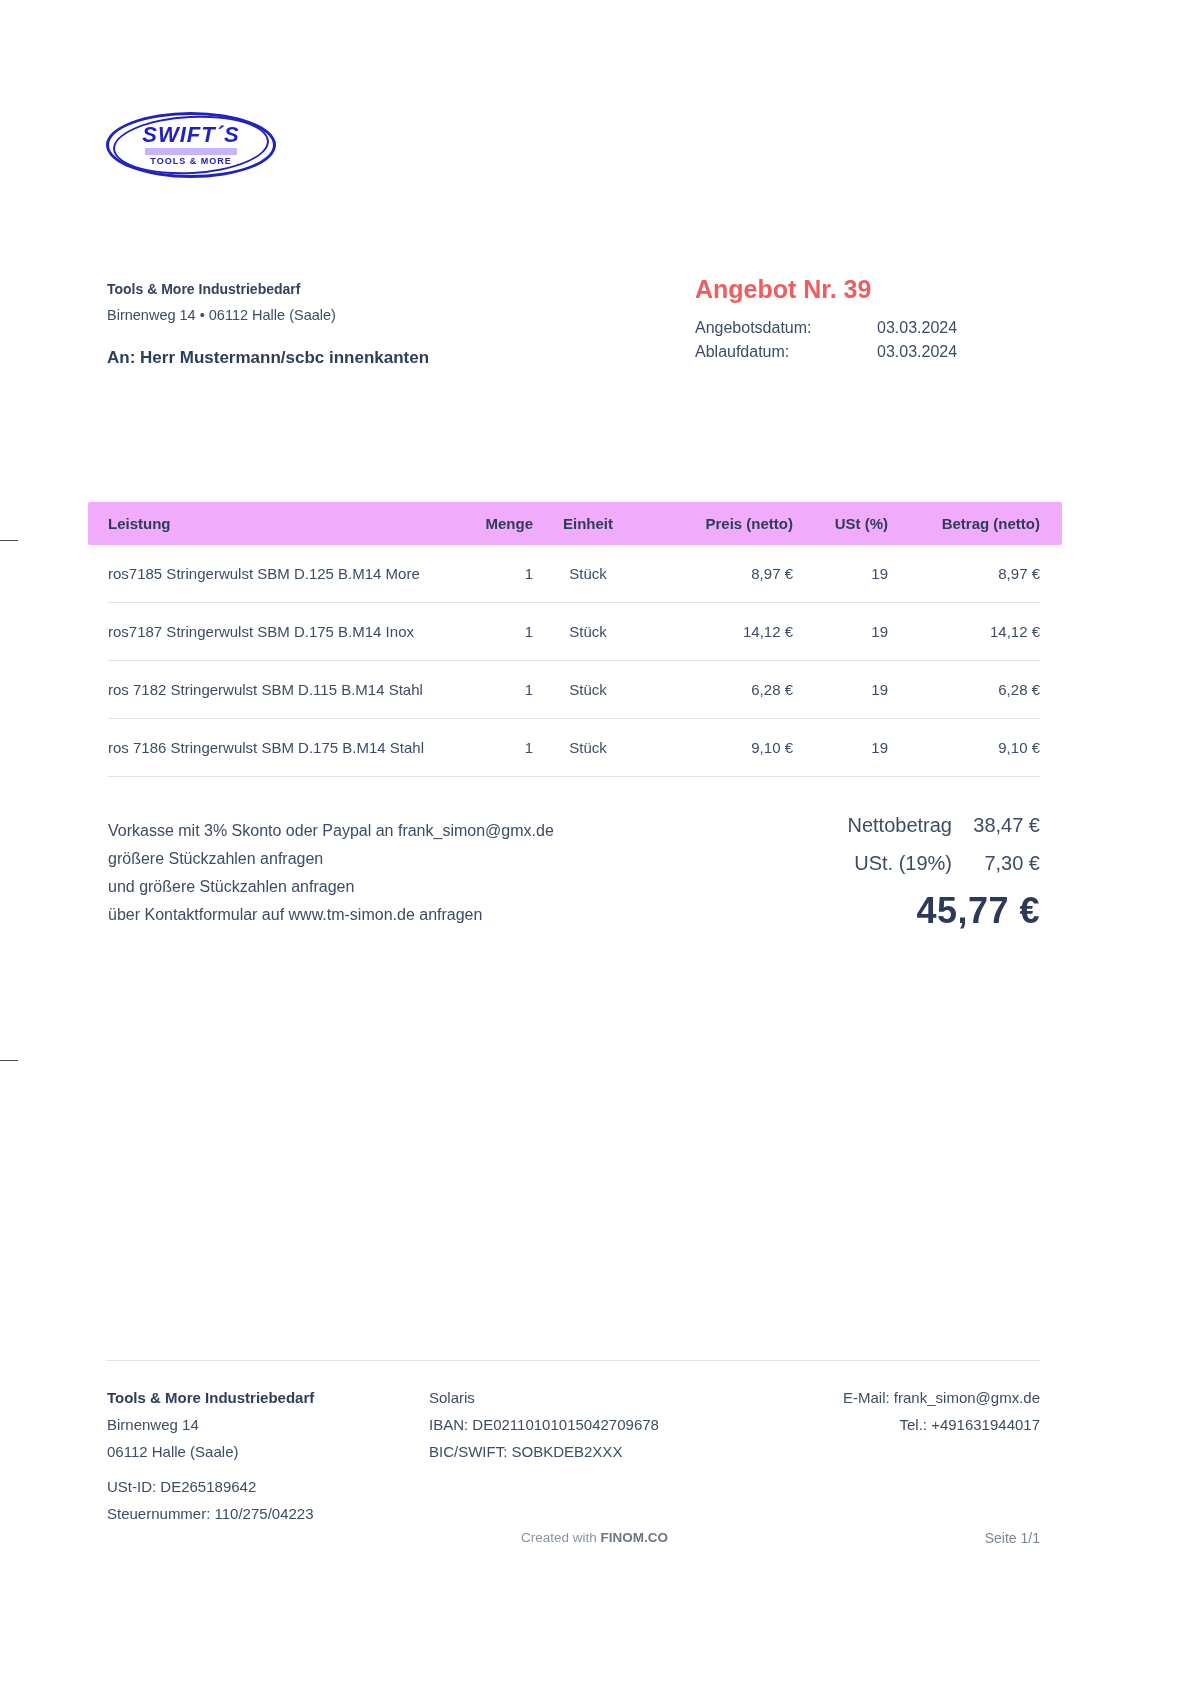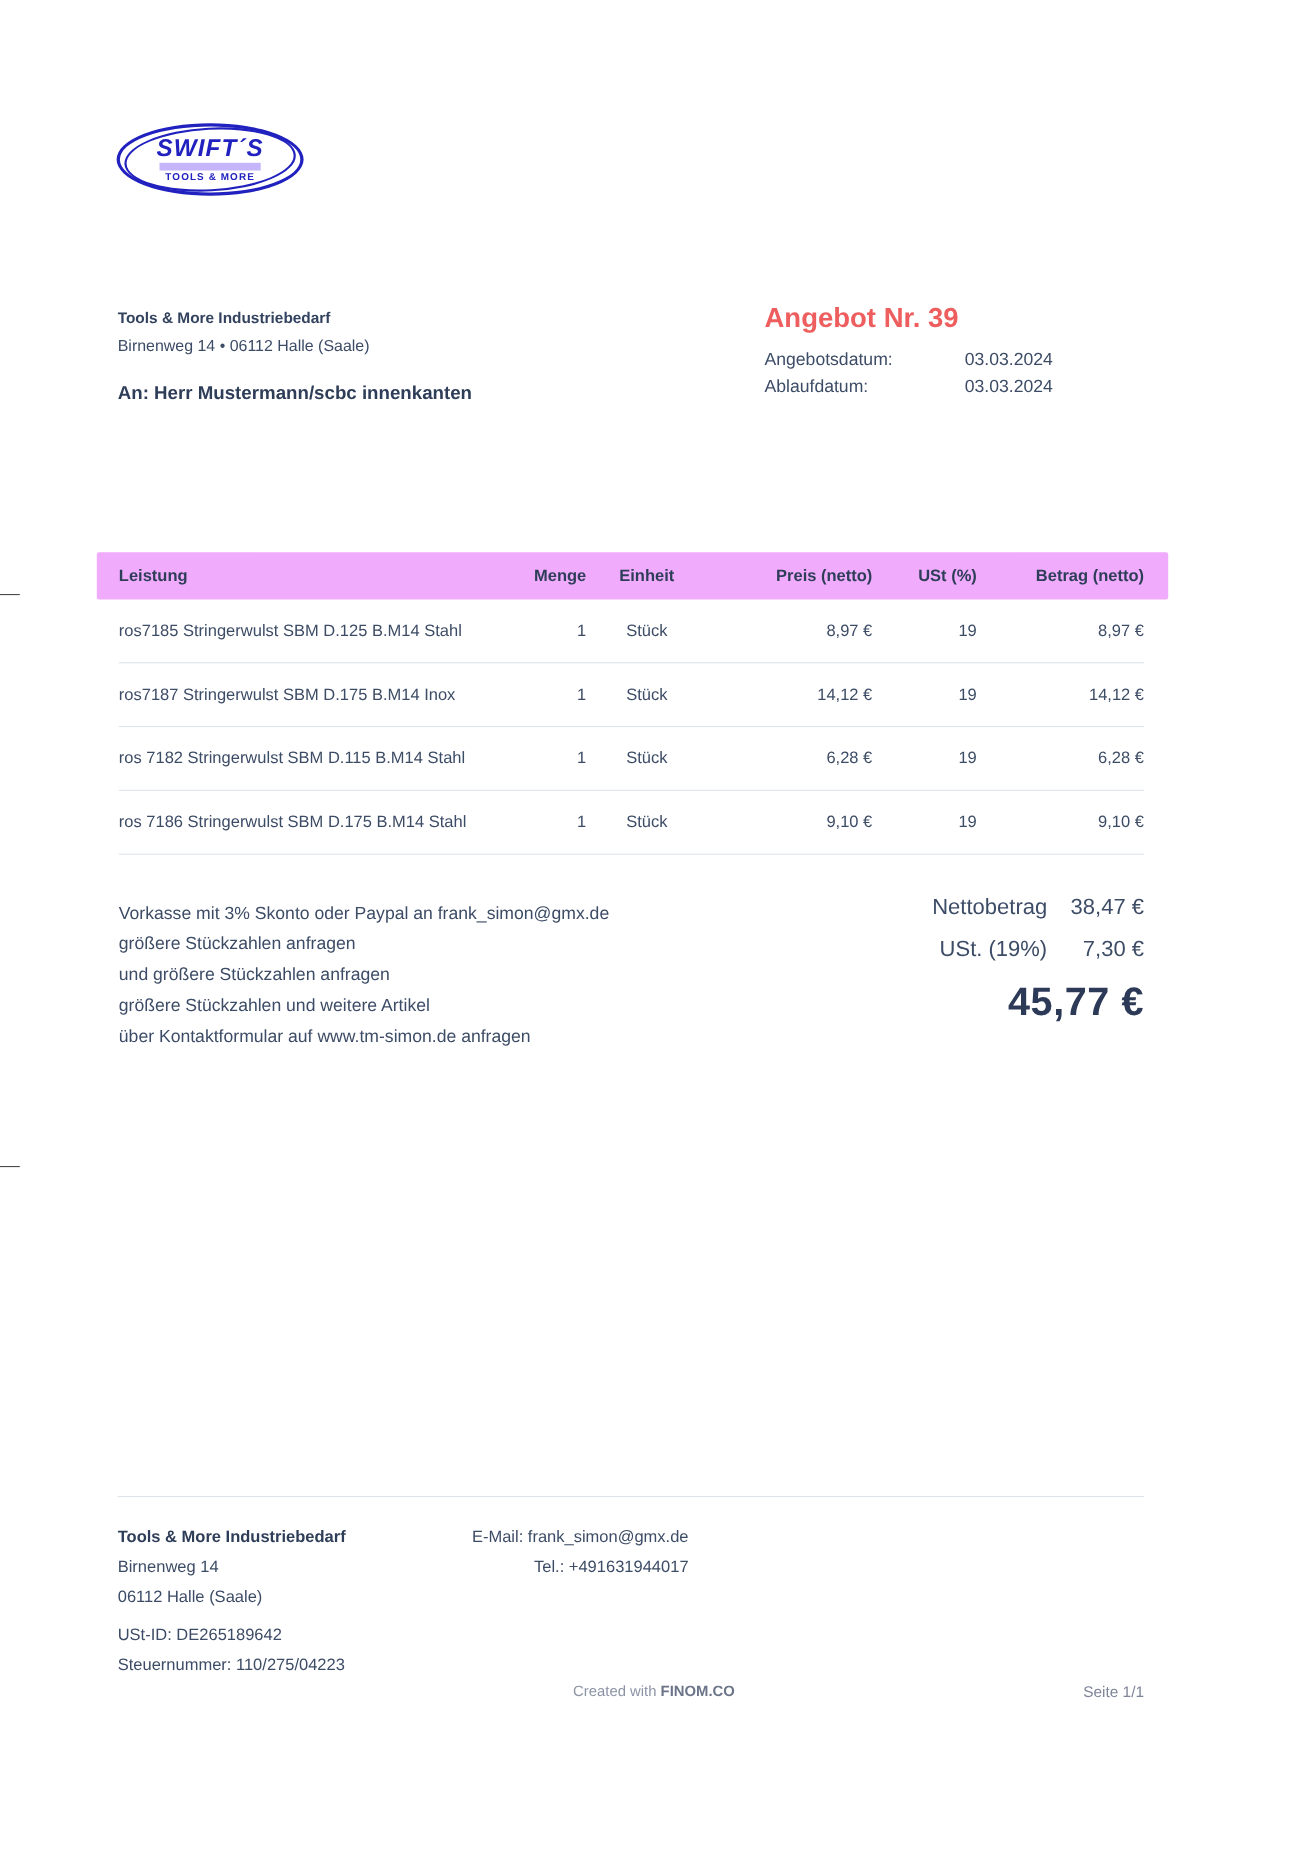--- a/index.html
+++ b/index.html
@@ -122,21 +122,21 @@
     <div class="t-header">
       <div class="c1">Leistung</div>
       <div class="c2">Menge</div>
       <div class="c3">Einheit</div>
       <div class="c4">Preis (netto)</div>
       <div class="c5">USt (%)</div>
       <div class="c6">Betrag (netto)</div>
     </div>
 
     <div class="t-row">
-      <div class="c1">ros7185 Stringerwulst SBM D.125 B.M14 Stahl</div>
+      <div class="c1">ros7185 Stringerwulst SBM D.125 B.M14 More</div>
       <div class="c2">1</div>
       <div class="c3">Stück</div>
       <div class="c4">8,97 €</div>
       <div class="c5">19</div>
       <div class="c6">8,97 €</div>
     </div>
     <div class="t-row">
       <div class="c1">ros7187 Stringerwulst SBM D.175 B.M14 Inox</div>
       <div class="c2">1</div>
       <div class="c3">Stück</div>
@@ -159,21 +159,20 @@
       <div class="c4">9,10 €</div>
       <div class="c5">19</div>
       <div class="c6">9,10 €</div>
     </div>
   </div>
 
   <div class="notes">
     <div>Vorkasse mit 3% Skonto oder Paypal an frank_simon@gmx.de</div>
     <div>größere Stückzahlen anfragen</div>
     <div>und größere Stückzahlen anfragen</div>
-    <div>größere Stückzahlen und weitere Artikel</div>
     <div>über Kontaktformular auf www.tm-simon.de anfragen</div>
   </div>
 
   <div class="totals">
     <div class="total-row">
       <span>Nettobetrag</span>
       <span class="total-value">38,47 €</span>
     </div>
     <div class="total-row">
       <span>USt. (19%)</span>
@@ -184,20 +183,25 @@
 
   <div class="footer">
     <div class="footer-cols">
       <div class="f-col1">
         <div class="f-line f-bold">Tools &amp; More Industriebedarf</div>
         <div class="f-line">Birnenweg 14</div>
         <div class="f-line">06112 Halle (Saale)</div>
         <div class="f-line f-gap">USt-ID: DE265189642</div>
         <div class="f-line">Steuernummer: 110/275/04223</div>
       </div>
+      <div class="f-col2">
+        <div class="f-line">Solaris</div>
+        <div class="f-line">IBAN: DE02110101015042709678</div>
+        <div class="f-line">BIC/SWIFT: SOBKDEB2XXX</div>
+      </div>
       <div class="f-col3">
         <div class="f-line">E-Mail: frank_simon@gmx.de</div>
         <div class="f-line">Tel.: +491631944017</div>
       </div>
     </div>
   </div>
 
   <div class="bottom-bar">
     <div class="created">
       <span>Created with </span><span class="brand">FINOM.CO</span>

